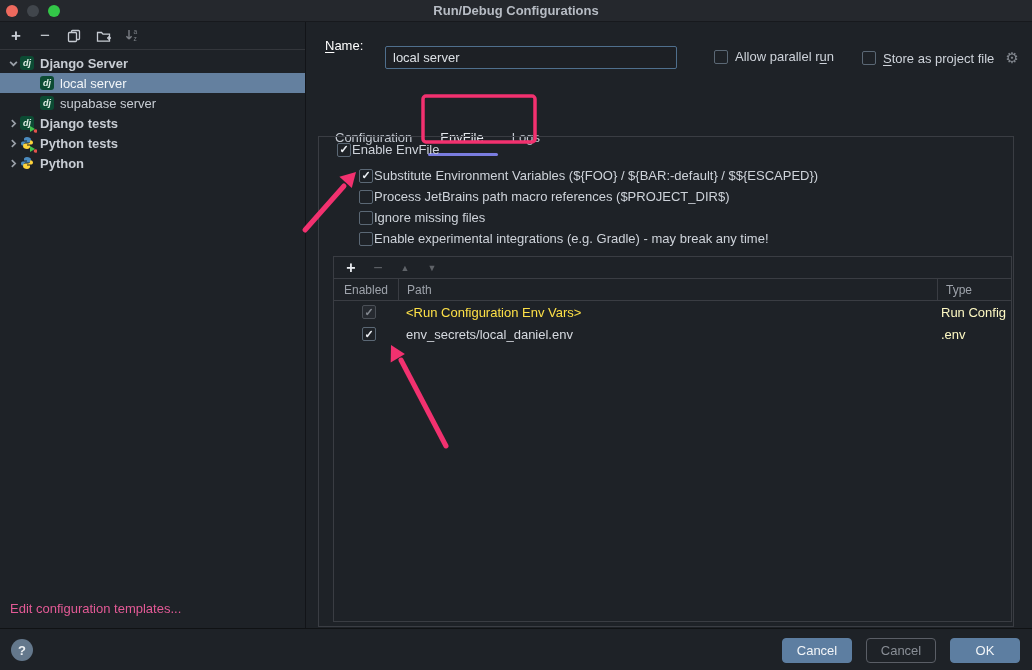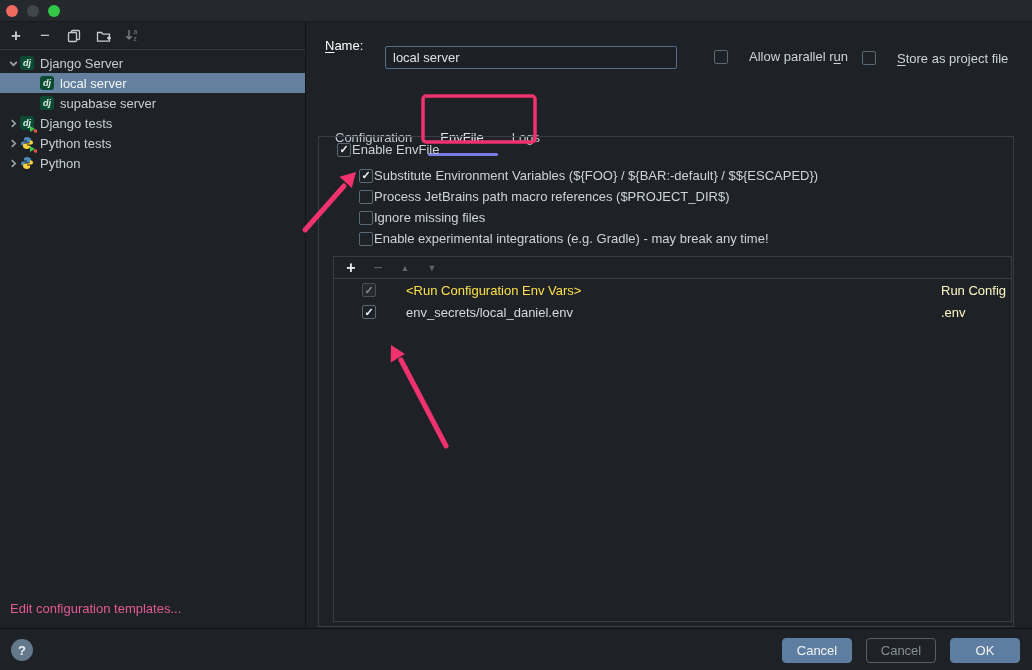--- a/index.html
+++ b/index.html
@@ -33,42 +33,42 @@
   }
   .tb-ic { display:inline-flex; align-items:center; justify-content:center; width:16px; height:16px; color:#c6cbd2; cursor:default; }
   .tb-ic.plus { font-size:17px; font-weight:bold; }
   .tb-ic.minus { font-size:17px; }
   .tb-ic.dim svg text, .tb-ic.dim svg path { opacity:.55; }
   #tree { padding-top:3px; }
   .trow { position:relative; height:20px; display:flex; align-items:center; white-space:nowrap; }
   .trow.sel { background:#64809f; }
   .trow.sel .tlabel { color:#f2f5f8; }
   .tlabel { color:#c8cdd4; }
-  .tlabel.b { font-weight:normal; }
+  .tlabel.b { font-weight:bold; }
   .chev { width:14px; margin-left:6px; display:inline-flex; justify-content:center; }
   .ind1 { margin-left:40px; }
   .ico16 { position:relative; width:15px; height:15px; margin-right:5px; flex:none; }
   .dj {
     width:14px; height:14px; border-radius:3px; background:#0c4b33;
     color:#dff0e6; font-weight:bold; font-style:italic; font-size:9px;
     display:flex; align-items:center; justify-content:center;
   }
   .badge { position:absolute; right:-2px; bottom:-2px; }
   #edit-templates {
     position:absolute; left:10px; bottom:12px; color:#e35a96; cursor:pointer;
   }
   
   #main { position:absolute; top:22px; left:307px; width:725px; height:606px; }
   #name-label { position:absolute; left:18px; top:16px; color:#ffffff; }
   #name-input {
     position:absolute; left:78px; top:24px; width:292px; height:23px;
     background:#1d2025; border:1px solid #4f6f8d; border-radius:2px;
     color:#dde1e6; font:13px "Liberation Sans", sans-serif; padding:0 7px; outline:none;
   }
-  .cbrow { position:absolute; display:flex; align-items:center; gap:21px; white-space:nowrap; }
+  .cbrow { position:absolute; display:flex; align-items:center; gap:7px; white-space:nowrap; }
   #allow-parallel { left:407px; top:27px; }
   #store-project { left:555px; top:27px; }
   .cb {
     width:14px; height:14px; flex:none; border:1px solid #5b6875; border-radius:2px;
     background:#1e2227; display:flex; align-items:center; justify-content:center;
   }
   .cb.checked::after { content:"\2713"; color:#eceff3; font-size:11px; font-weight:bold; line-height:1; }
   .cb.disabled { border-color:#4b5057; background:#262a30; }
   .cb.disabled::after { color:#83888f; }
   u { text-underline-offset:2px; }
@@ -130,20 +130,21 @@
   
   #annot { position:absolute; inset:0; width:1032px; height:670px; pointer-events:none; z-index:50; }
 </style>
 </head>
 <body>
 
 <div id="titlebar">
   <span class="tl red"></span>
   <span class="tl gray"></span>
   <span class="tl green"></span>
+  <div id="title-text">Run/Debug Configurations</div>
 </div>
 
 <div id="sidebar">
   <div id="side-toolbar">
     <span class="tb-ic plus">+</span>
     <span class="tb-ic minus">−</span>
     <span class="tb-ic">
       <svg width="14" height="14" viewBox="0 0 14 14">
           <rect x="4.5" y="1.5" width="8" height="9" rx="1" fill="none" stroke="#c6cbd2" stroke-width="1.3"></rect>
           <rect x="1.5" y="3.5" width="8" height="9" rx="1" fill="#1e2227" stroke="#c6cbd2" stroke-width="1.3"></rect>
@@ -283,20 +284,25 @@
       <span>Enable experimental integrations (e.g. Gradle) - may break any time!</span>
     </div>
 
     <div id="env-table">
       <div id="tbl-toolbar">
         <span class="ti add">+</span>
         <span class="ti rem">−</span>
         <span class="ti up">▲</span>
         <span class="ti down">▼</span>
       </div>
+      <div id="tbl-header" class="tgrid">
+        <div class="hc">Enabled</div>
+        <div class="hc">Path</div>
+        <div class="hc">Type</div>
+      </div>
       <div class="tgrid trow2">
         <div class="c1">
             <span class="cb checked disabled"></span>
           </div>
         <div class="c2 muted">&lt;Run Configuration Env Vars&gt;</div>
         <div class="c3 typ">Run Config</div>
       </div>
       <div class="tgrid trow2">
         <div class="c1">
             <span class="cb checked"></span>

